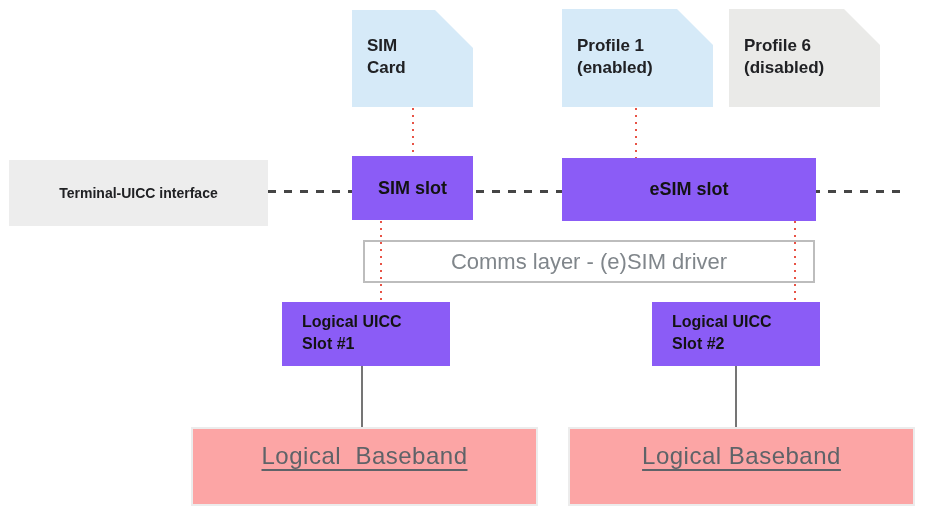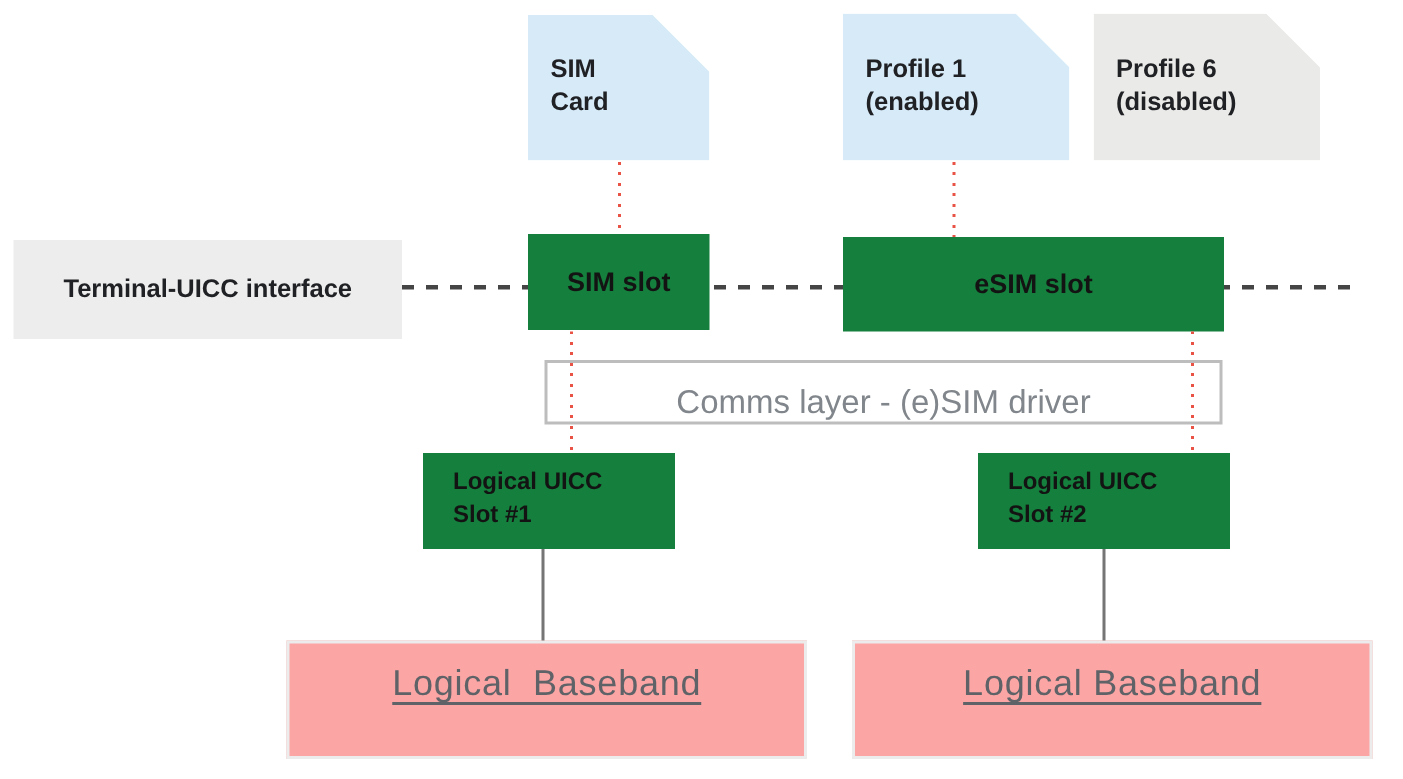--- a/index.html
+++ b/index.html
@@ -34,47 +34,47 @@
   .fold-36 { clip-path: polygon(0 0, calc(100% - 36px) 0, 100% 36px, 100% 100%, 0 100%); }
 
   
   .gray-label {
     background: #ededed;
     display: flex;
     align-items: center;
     justify-content: center;
     color: #202124;
     font-weight: bold;
-    font-size: 17px;
+    font-size: 14px;
   }
 
   
   .orange {
-    background: #15803d;
+    background: #8b5cf6;
     color: #131313;
     font-weight: bold;
   }
   .orange.centered {
     display: flex;
     align-items: center;
     justify-content: center;
     font-size: 18px;
   }
   .orange.left-text {
     font-size: 16px;
     line-height: 22px;
   }
   .orange.left-text .label { display: block; padding: 9px 0 0 20px; }
 
   
   .comms {
     background: #ffffff;
     border: 2px solid #bdbdbd;
     display: flex;
-    align-items: flex-end;
+    align-items: center;
     justify-content: center;
     color: #80868b;
     font-size: 22px;
     z-index: 2;
   }
 
   
   .baseband {
     background: #fca5a5;
     border: 2px solid #ececec;

